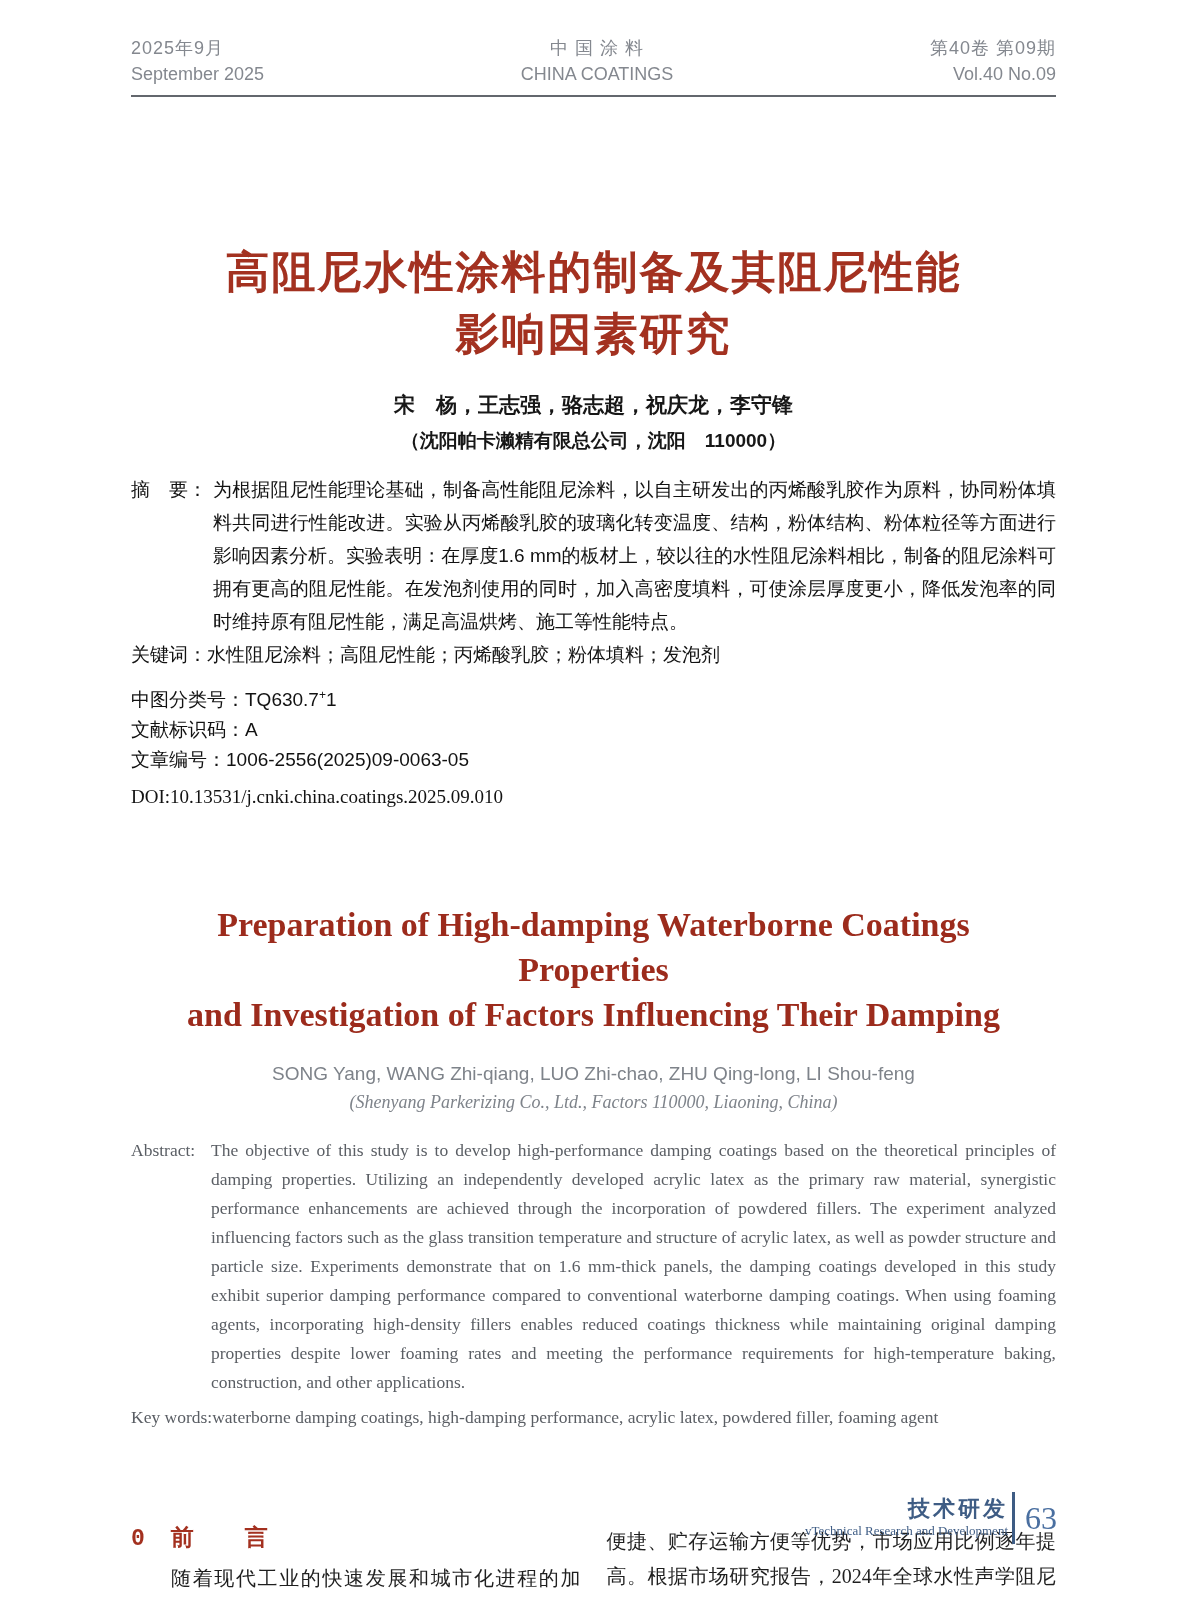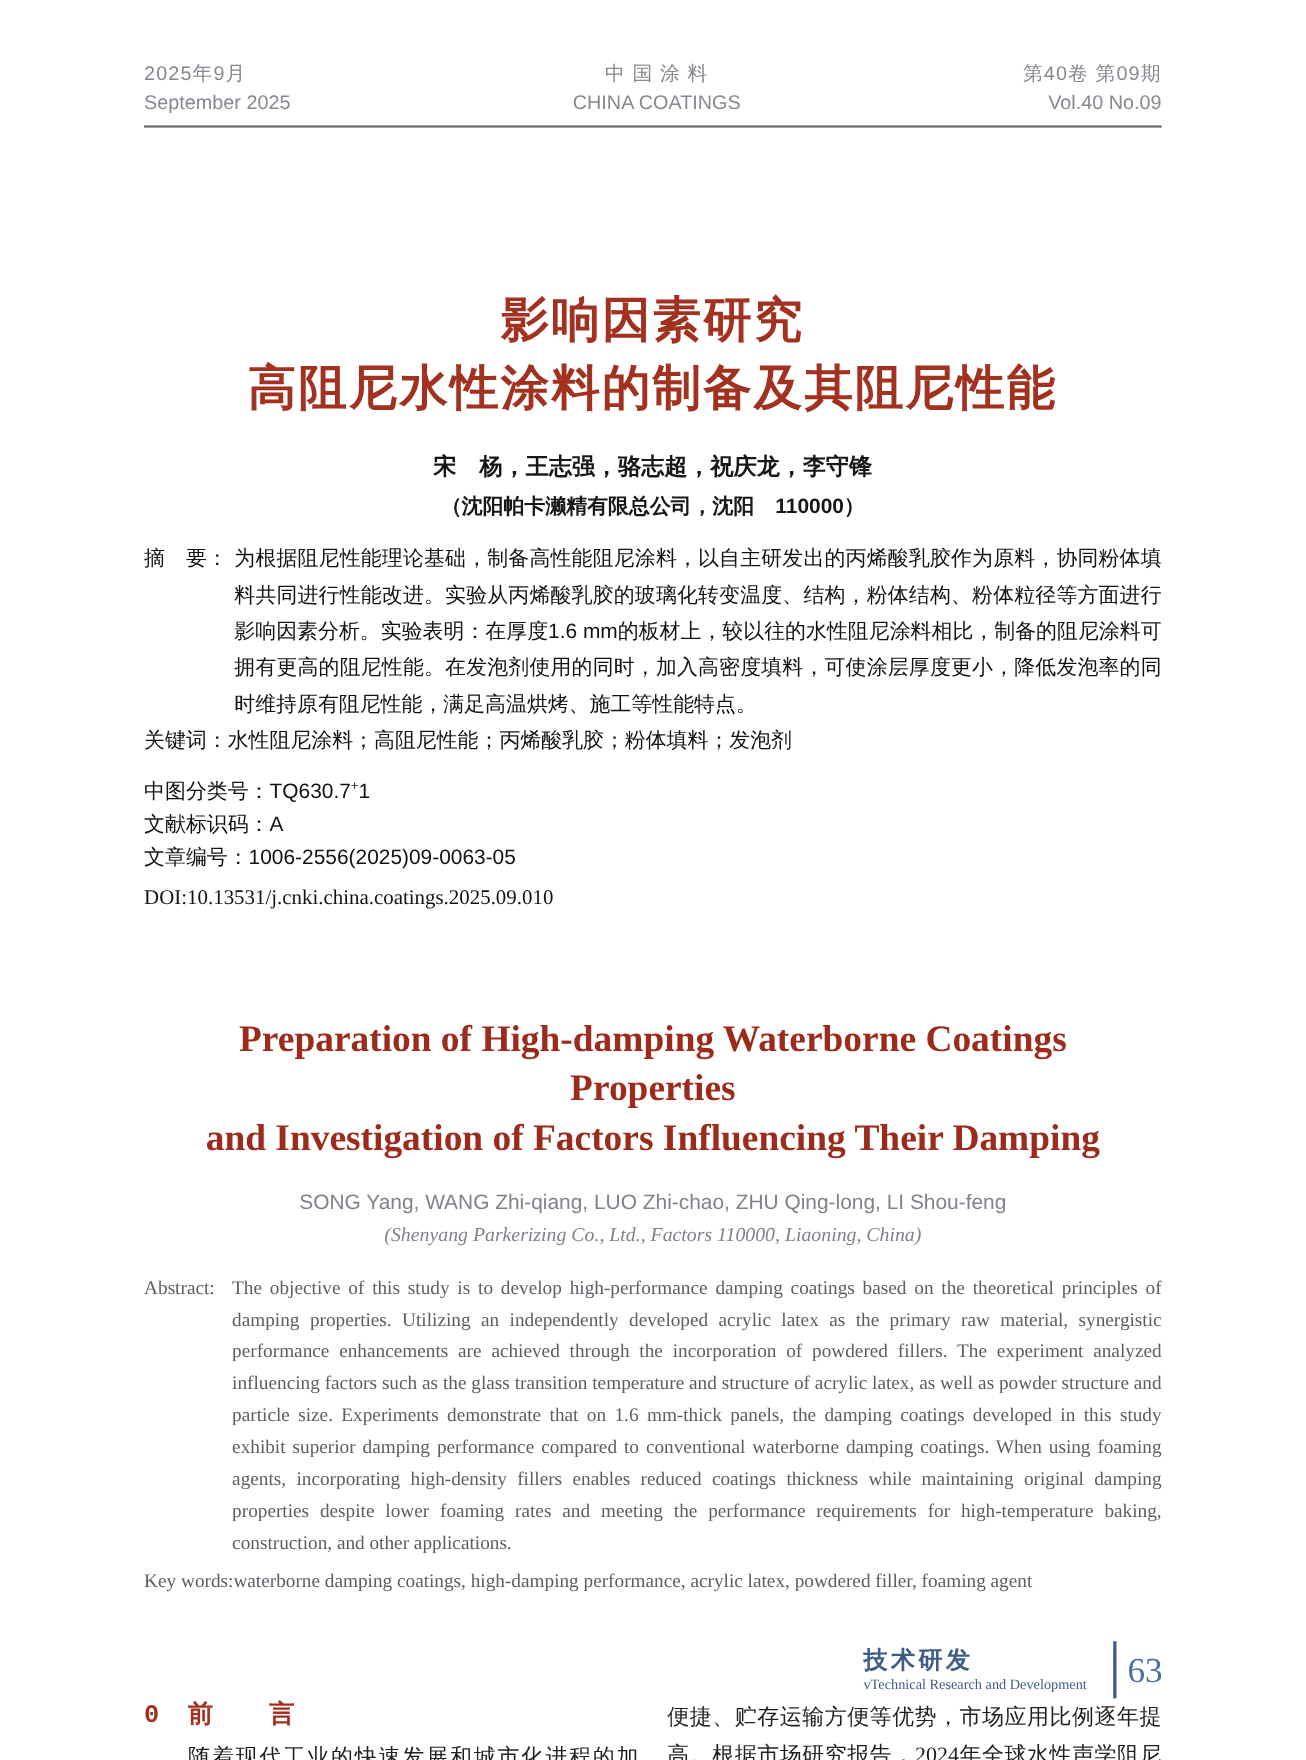--- a/index.html
+++ b/index.html
@@ -14,21 +14,21 @@
     font-family: "Liberation Sans", sans-serif;
     color: #1c1c1c;
   }
   .content { padding: 0 131px; }
 
   
   .jheader {
     display: flex;
     justify-content: space-between;
     align-items: flex-end;
-    padding-top: 54px;
+    padding-top: 35px;
     padding-bottom: 8px;
     border-bottom: 2px solid #63676d;
     color: #84888f;
     font-size: 18px;
     line-height: 26px;
   }
   .jheader .col { display: flex; flex-direction: column; }
   .jheader .col.center { text-align: center; }
   .jheader .col.right { text-align: right; }
   .jheader .cn { letter-spacing: 1px; }
@@ -170,22 +170,23 @@
 
   
   .brand {
     position: absolute;
     right: 130px;
     top: 1492px;
     display: flex;
     align-items: center;
   }
   .brand .texts {
+    text-align: right;
     color: #3e5c84;
-    padding-right: 24px;
+    padding-right: 4px;
   }
   .brand .cn-label {
     font-weight: 700;
     font-size: 22px;
     letter-spacing: 3px;
     line-height: 26px;
   }
   .brand .en-label {
     font-family: "Liberation Serif", serif;
     font-size: 13px;
@@ -218,22 +219,22 @@
         <span class="cn">中 国 涂 料</span>
         <span>CHINA COATINGS</span>
       </div>
       <div class="col right">
         <span class="cn">第40卷 第09期</span>
         <span>Vol.40 No.09</span>
       </div>
     </div>
 
     <h1 class="title-cn">
+      <span style="display:block">高阻尼水性涂料的制备及其阻尼性能</span>
       <span style="display:block">影响因素研究</span>
-      <span style="display:block">高阻尼水性涂料的制备及其阻尼性能</span>
     </h1>
 
     <div class="authors-cn">宋　杨，王志强，骆志超，祝庆龙，李守锋</div>
     <div class="affil-cn">（沈阳帕卡濑精有限总公司，沈阳　110000）</div>
 
     <div class="abs-cn">
       <span class="label">摘　要：</span>
       <span class="text">为根据阻尼性能理论基础，制备高性能阻尼涂料，以自主研发出的丙烯酸乳胶作为原料，协同粉体填料共同进行性能改进。实验从丙烯酸乳胶的玻璃化转变温度、结构，粉体结构、粉体粒径等方面进行影响因素分析。实验表明：在厚度1.6 mm的板材上，较以往的水性阻尼涂料相比，制备的阻尼涂料可拥有更高的阻尼性能。在发泡剂使用的同时，加入高密度填料，可使涂层厚度更小，降低发泡率的同时维持原有阻尼性能，满足高温烘烤、施工等性能特点。</span>
     </div>
 

